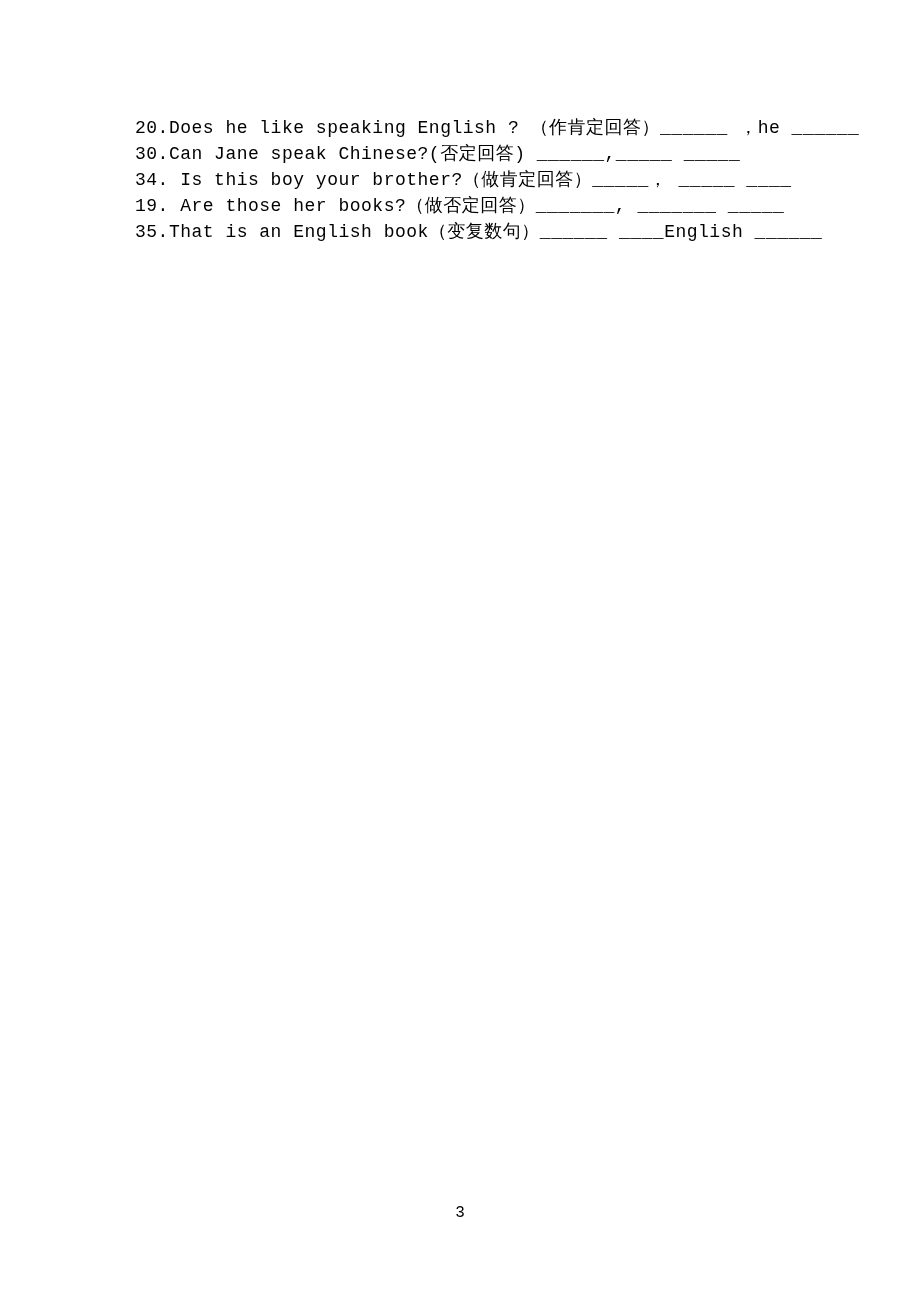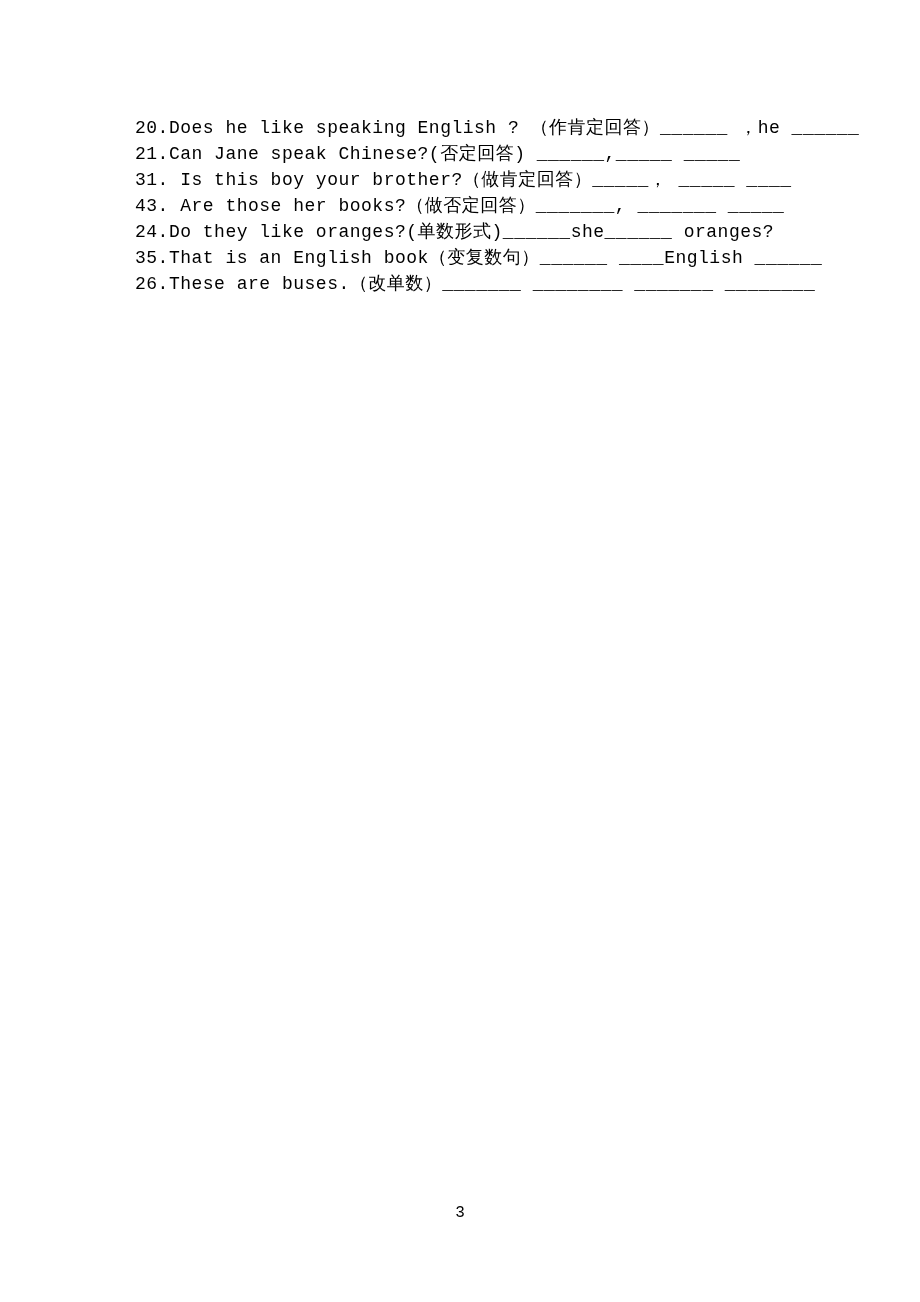--- a/index.html
+++ b/index.html
@@ -32,21 +32,19 @@
     text-align: center;
     font-size: 16px;
     font-family: "Courier New", monospace;
   }
 </style>
 </head>
 <body>
 
 <div class="page">
   <div class="line">20.Does he like speaking English ? （作肯定回答）______   ，he ______</div>
-  <div class="line">21.Can Jane speak Chinese?(否定回答) ______,_____ _____</div>
-  <div class="line">31. Is this boy your brother?（做肯定回答）_____， _____ ____</div>
-  <div class="line">43. Are those her books?（做否定回答）_______, _______ _____</div>
-  <div class="line">24.Do they like oranges?(单数形式)______she______ oranges?</div>
+  <div class="line">30.Can Jane speak Chinese?(否定回答) ______,_____ _____</div>
+  <div class="line">34. Is this boy your brother?（做肯定回答）_____， _____ ____</div>
+  <div class="line">19. Are those her books?（做否定回答）_______, _______ _____</div>
   <div class="line">35.That is an English book（变复数句）______ ____English ______</div>
-  <div class="line">26.These are buses.（改单数）_______ ________ _______ ________</div>
 
   <div class="page-number">3</div>
 </div>
 
 </body></html>

